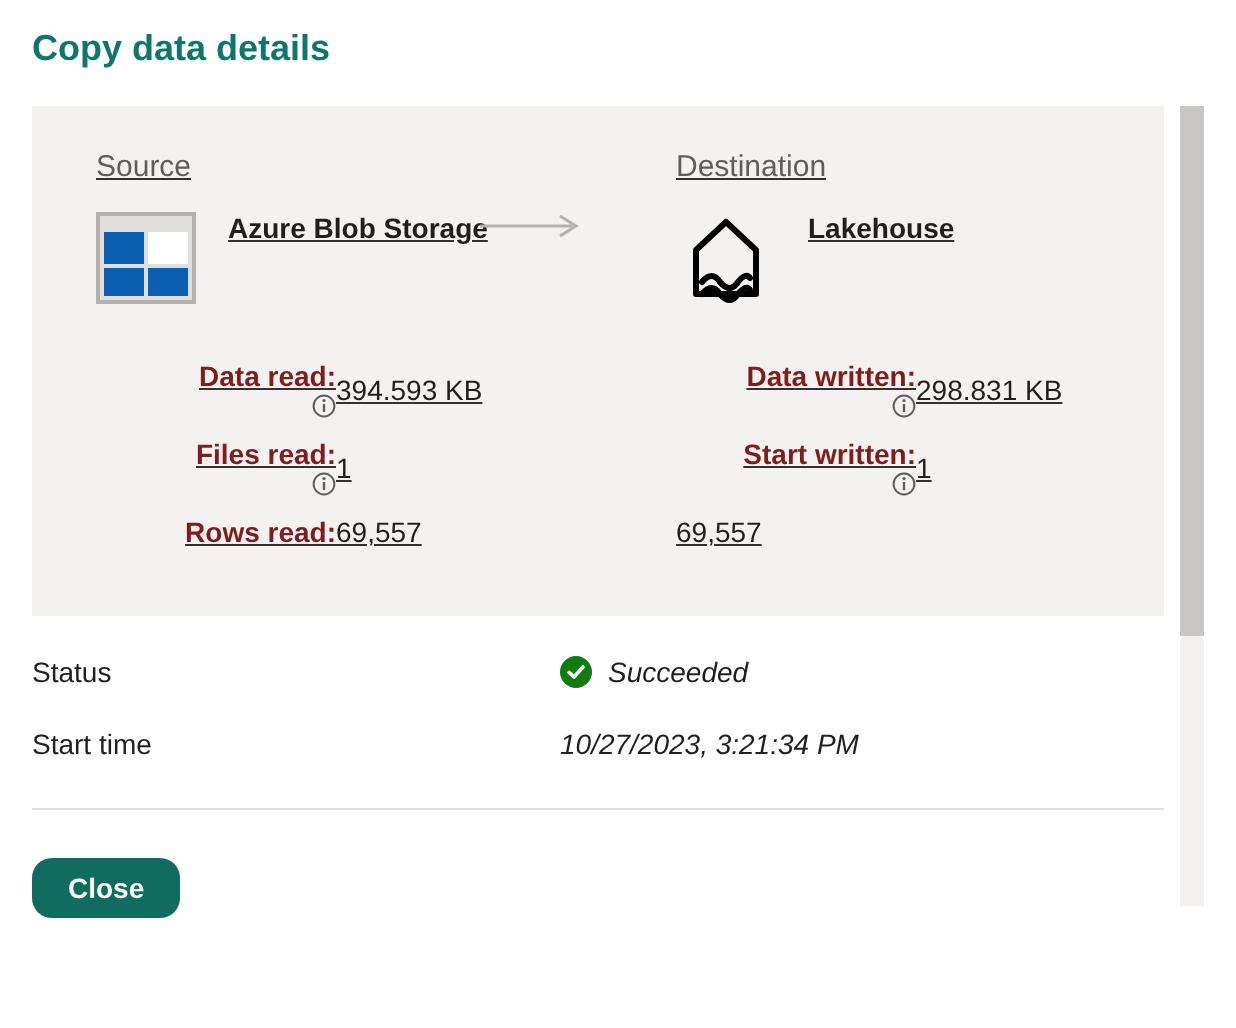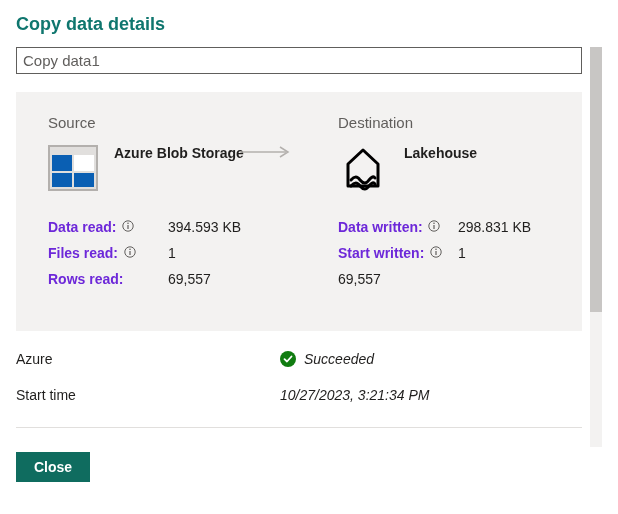--- a/index.html
+++ b/index.html
@@ -44,21 +44,22 @@
       padding: 4px 6px;
       font-size: 15px;
       color: #605e5c;
       font-family: inherit;
       outline: none;
       background: #fff;
     }
     .card {
       background: #f3f2f1;
       margin-top: 18px;
-      padding: 22px 32px 34px 32px;
+      padding: 22px 32px 24px 32px;
+      text-decoration: underline;
     }
     .cols {
       display: flex;
       align-items: flex-start;
     }
     .col-left { width: 290px; }
     .col-right { flex: 1; }
     .section-title {
       font-size: 15px;
       color: #605e5c;
@@ -91,24 +92,25 @@
       margin-right: 22px;
     }
     .stat-row {
       display: flex;
       align-items: center;
       margin-bottom: 10px;
       font-size: 14px;
     }
     .stat-label {
       font-weight: 600;
-      color: #6d28d9;
+      color: #7f1d1d;
       display: inline-flex;
-      align-items: flex-start;
+      align-items: flex-end;
       width: 120px;
+      flex-direction: column;
     }
     .stat-value {
       color: #201f1e;
     }
     .info-icon {
       width: 13px;
       height: 13px;
       margin-left: 5px;
       display: inline-flex;
       align-items: center;
@@ -144,36 +146,35 @@
     .footer {
       margin-top: 24px;
     }
     .close-btn {
       background: #0f6c5f;
       color: #fff;
       border: none;
       padding: 7px 18px;
       font-size: 14px;
       font-weight: 600;
-      border-radius: 0;
+      border-radius: 10px;
       cursor: pointer;
       font-family: inherit;
     }
   </style>
 </head>
 <body>
 
 <div class="title">Copy data details</div>
 
 <div class="content-area">
   <div class="scrollbar-track">
     <div class="scrollbar-thumb"></div>
   </div>
 
-  <input type="text" class="name-input" value="Copy data1" style="">
 
   <div class="card">
     <div class="cols">
       <div class="col-left">
         <div class="section-title">Source</div>
         <div class="conn-row">
           <div class="icon-box">
             <svg width="50" height="46" viewBox="0 0 50 46">
               <rect x="0" y="0" width="50" height="46" fill="#b3b0ad"></rect>
               <rect x="2" y="2" width="46" height="42" fill="#e1dfdd"></rect>
@@ -266,21 +267,21 @@
           <span class="stat-value">1</span>
         </div>
         <div class="stat-row">
           <span class="stat-value">69,557</span>
         </div>
       </div>
     </div>
   </div>
 
   <div class="meta-row">
-    <span class="meta-label">Azure</span>
+    <span class="meta-label">Status</span>
     <span class="meta-value">
       <span class="success-icon">
         <svg width="16" height="16" viewBox="0 0 16 16">
           <circle cx="8" cy="8" r="8" fill="#107c10"></circle>
           <polyline points="4.5,8.2 7,10.5 11.5,5.5" fill="none" stroke="#fff" stroke-width="1.8" stroke-linecap="round" stroke-linejoin="round"></polyline>
         </svg>
       </span>
       <span>Succeeded</span>
     </span>
   </div>

